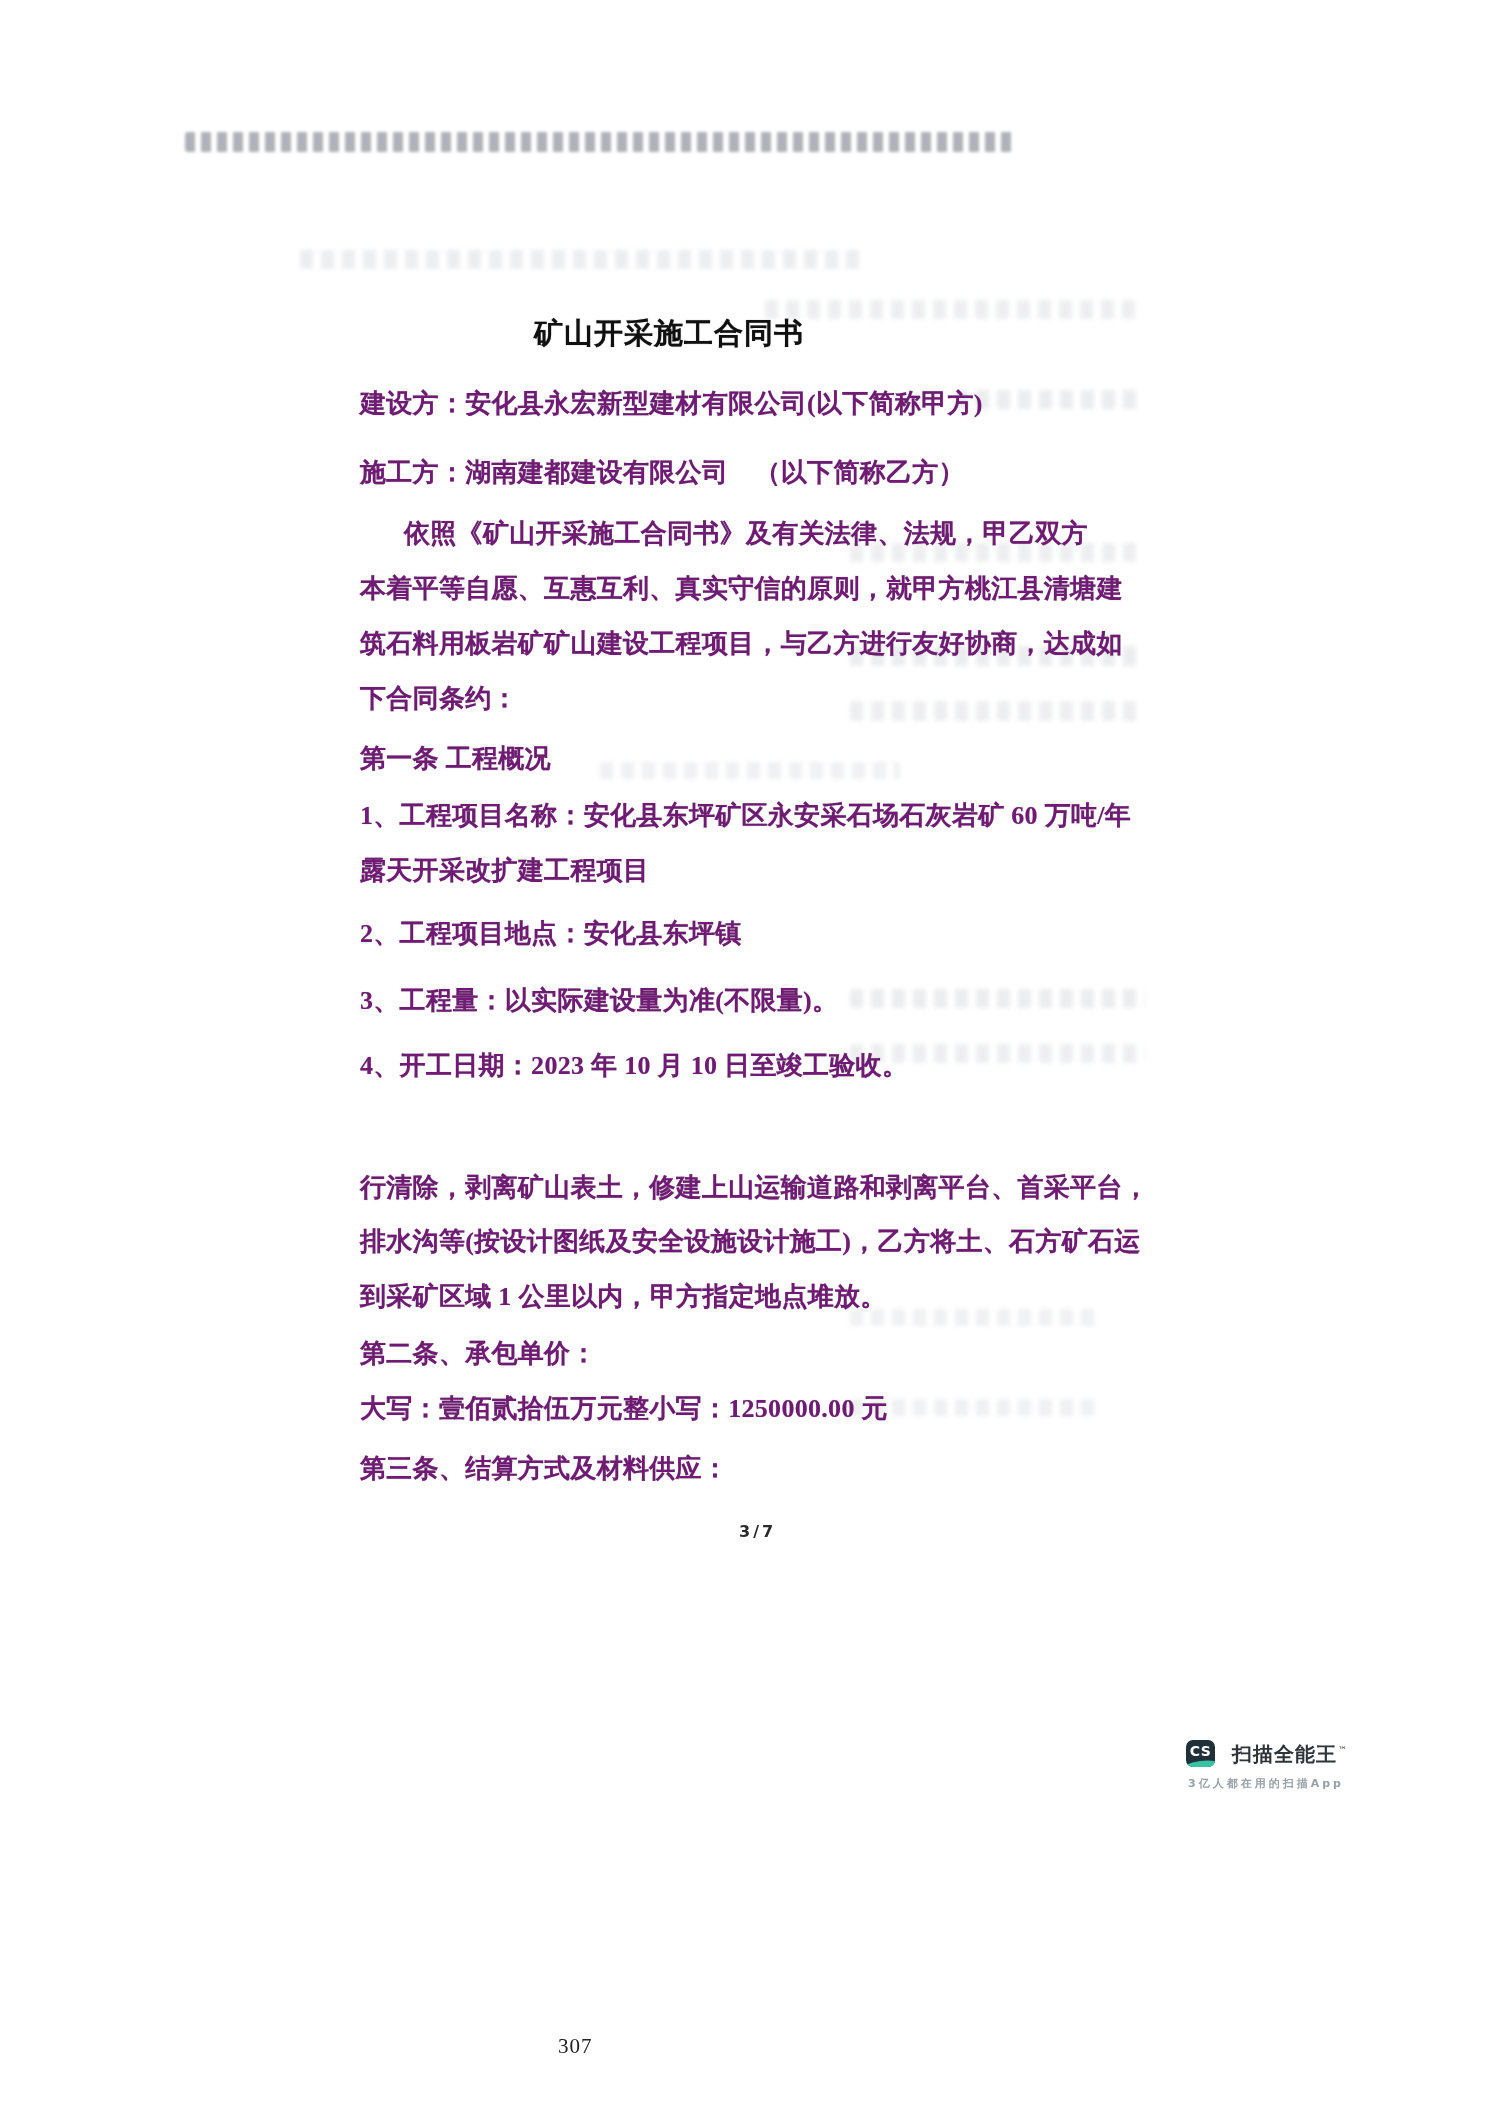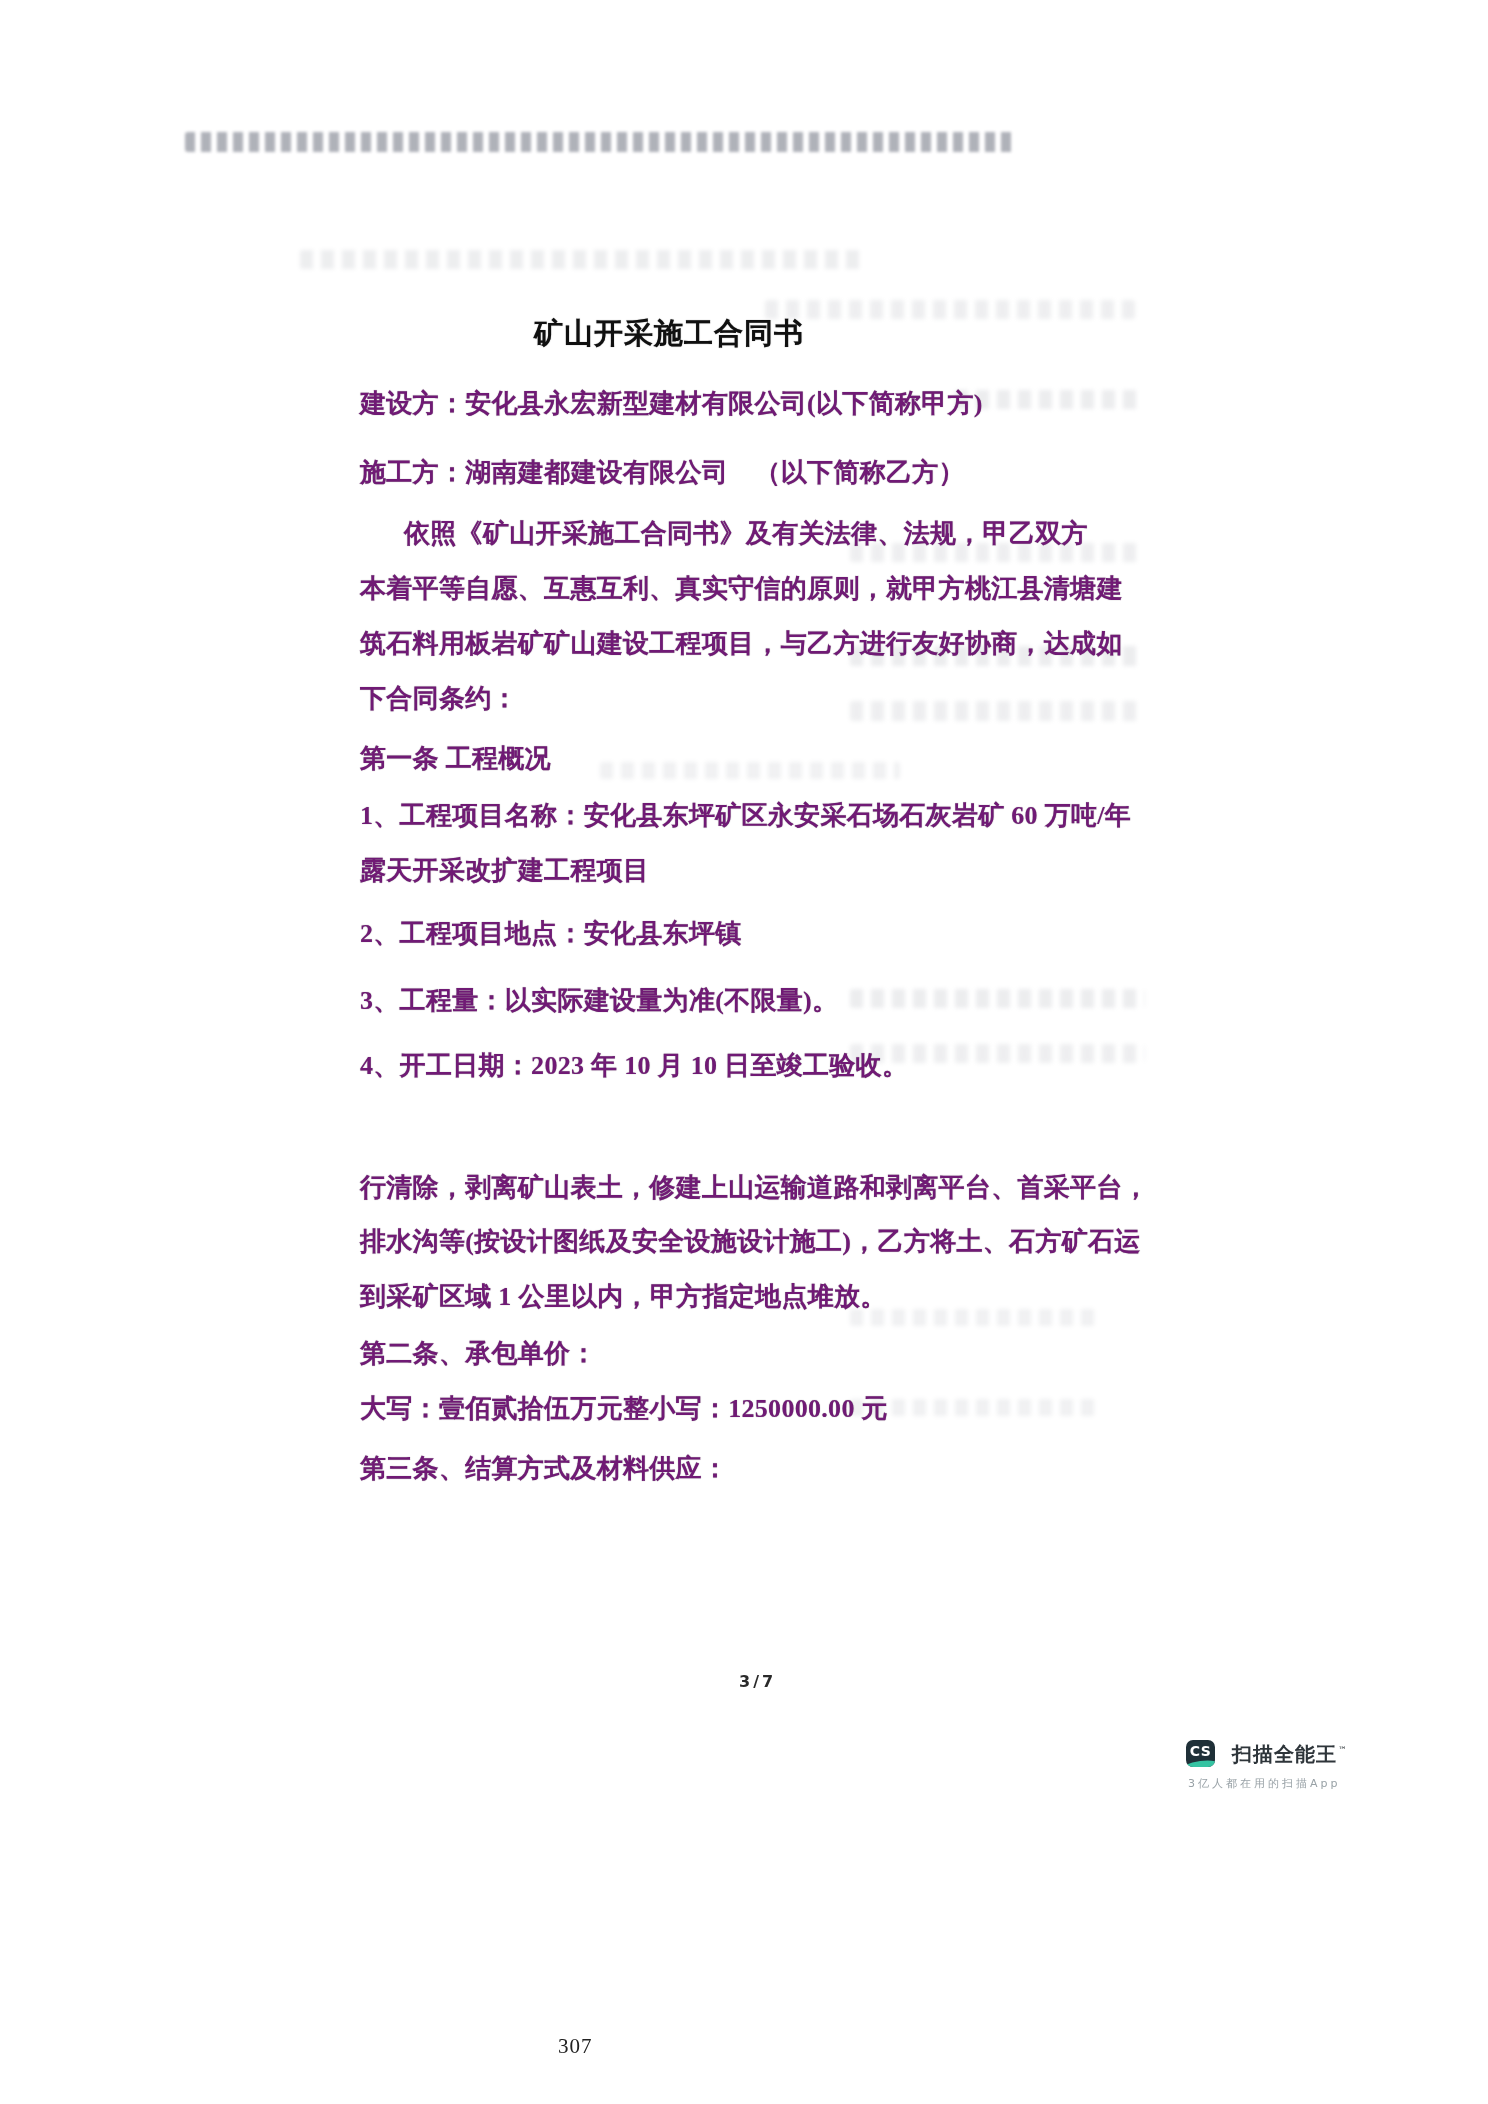--- a/index.html
+++ b/index.html
@@ -30,21 +30,21 @@
     font-size: 29px;
     font-weight: 800;
     letter-spacing: 1px;
     color: #101010;
     text-shadow: 0 0 1px rgba(0,0,0,0.5);
     white-space: nowrap;
   }
   .page-indicator {
     position: absolute;
     left: 739px;
-    top: 1672px;
+    top: 1522px;
     font-family: "DejaVu Sans", sans-serif;
     font-size: 16px;
     font-weight: 700;
     letter-spacing: 3px;
     color: #2a2a2a;
   }
   .page-number {
     position: absolute;
     left: 558px;
     top: 2034px;
@@ -95,21 +95,21 @@
     position: absolute; left: 39px; top: 3px;
     font-family: "DejaVu Sans", sans-serif;
     font-size: 20px; font-weight: 700;
     letter-spacing: 1px;
     white-space: nowrap;
   }
   .cs-brand sup { font-size: 9px; font-weight: 400; margin-left: 1px; }
   .cs-tagline {
     position: absolute; left: 2px; top: 38px;
     font-family: "DejaVu Sans", sans-serif;
-    font-size: 11px; font-weight: 400;
+    font-size: 11px; font-weight: 700;
     letter-spacing: 3px;
     white-space: nowrap;
   }
 </style>
 </head>
 <body>
 
 <div class="page">
 
   <div class="ghost strong" style="left:185px; top:132px; width:830px; height:20px; opacity:.55;"></div>

